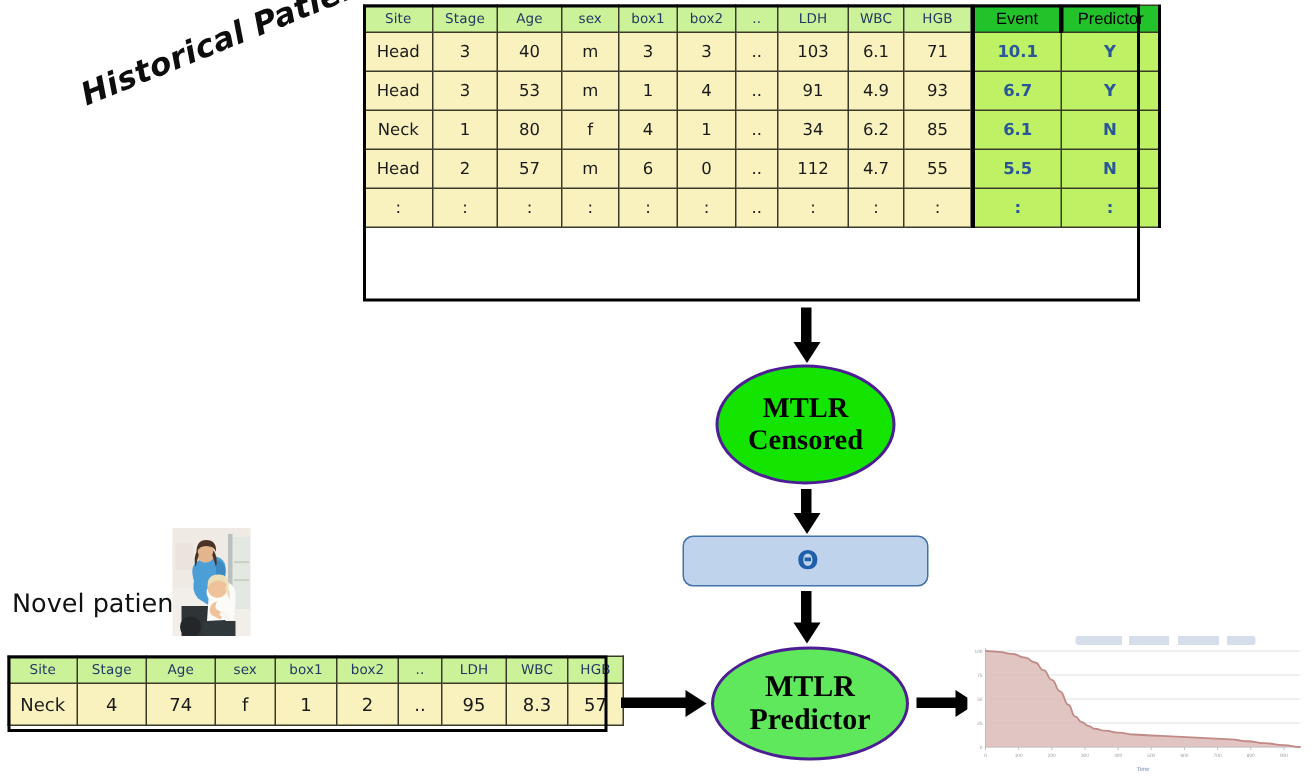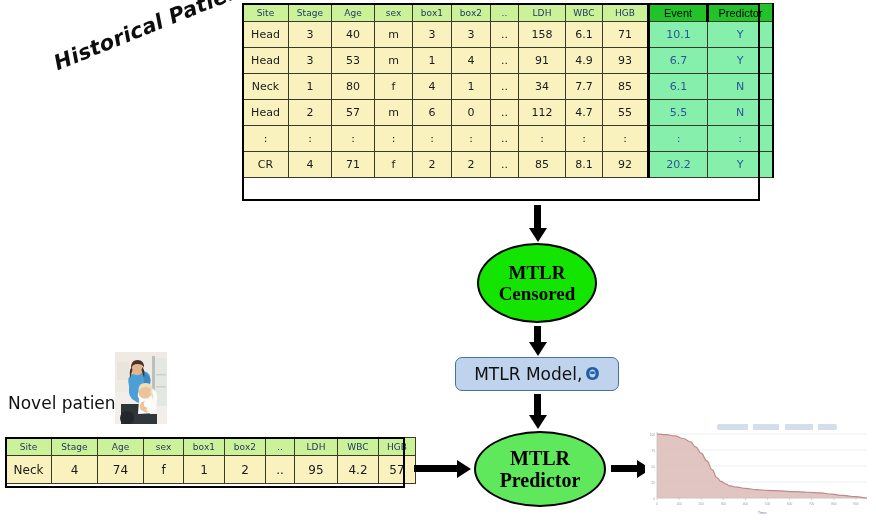--- a/index.html
+++ b/index.html
@@ -43,23 +43,23 @@
     font-family: "Liberation Sans", sans-serif;
     letter-spacing: 0;
   }
   .data-table td {
     background: #f9f2bf;
     color: #1a1a1a;
     font-size: 11px;
     height: 25px;
   }
   .data-table td.ev {
-    background: #86efac;
+    background: #bef264;
     color: #2b5699;
-    font-weight: normal;
+    font-weight: bold;
   }
   
   .frame-outer {
     position: absolute;
     border: 2px solid #000000;
     box-sizing: border-box;
     pointer-events: none;
   }
   
   .data-table td.sep-left, .data-table th.sep-left {
@@ -127,21 +127,21 @@
     left: 115px; top: 352px;
     width: 52px; height: 72px;
     overflow: hidden;
     background: #f0ece6;
   }
   #patient-photo svg { display:block; }
 
   
   .ellipse {
     position: absolute;
-    border: 2px solid #000000;
+    border: 2px solid #4c1d95;
     border-radius: 50%;
     display: flex;
     flex-direction: column;
     align-items: center;
     justify-content: center;
     font-family: "Liberation Serif", serif;
     font-weight: bold;
     color: #000000;
     box-sizing: border-box;
     line-height: 1.12;
@@ -264,21 +264,21 @@
   </thead>
   <tbody id="hist-body">
       <tr>
         <td>Head</td>
         <td>3</td>
         <td>40</td>
         <td>m</td>
         <td>3</td>
         <td>3</td>
         <td>..</td>
-        <td>158</td>
+        <td>103</td>
         <td>6.1</td>
         <td>71</td>
         <td class="ev sep-left">10.1</td>
         <td class="ev sep-right">Y</td>
       </tr>
       <tr>
         <td>Head</td>
         <td>3</td>
         <td>53</td>
         <td>m</td>
@@ -293,21 +293,21 @@
       </tr>
       <tr>
         <td>Neck</td>
         <td>1</td>
         <td>80</td>
         <td>f</td>
         <td>4</td>
         <td>1</td>
         <td>..</td>
         <td>34</td>
-        <td>7.7</td>
+        <td>6.2</td>
         <td>85</td>
         <td class="ev sep-left">6.1</td>
         <td class="ev sep-right">N</td>
       </tr>
       <tr>
         <td>Head</td>
         <td>2</td>
         <td>57</td>
         <td>m</td>
         <td>6</td>
@@ -326,49 +326,34 @@
         <td>:</td>
         <td>:</td>
         <td>:</td>
         <td>..</td>
         <td>:</td>
         <td>:</td>
         <td>:</td>
         <td class="ev sep-left">:</td>
         <td class="ev sep-right">:</td>
       </tr>
-      <tr>
-        <td>CR</td>
-        <td>4</td>
-        <td>71</td>
-        <td>f</td>
-        <td>2</td>
-        <td>2</td>
-        <td>..</td>
-        <td>85</td>
-        <td>8.1</td>
-        <td>92</td>
-        <td class="ev sep-left">20.2</td>
-        <td class="ev sep-right">Y</td>
-      </tr>
     </tbody>
 </table>
 <div class="frame-outer" style="left:242px; top:3px; width:518px; height:198px;"></div>
 
 <div class="arrow arrow-v" id="arrow-table-learner"></div>
 
 <div class="ellipse" id="learner-node">
   <span>MTLR</span>
   <span>Censored</span>
 </div>
 
 <div class="arrow arrow-v" id="arrow-learner-model"></div>
 
 <div id="model-box">
-  <span>MTLR Model,</span>
   <span class="theta">Θ</span>
 </div>
 
 <div class="arrow arrow-v" id="arrow-model-predictor"></div>
 
 <div class="ellipse" id="predictor-node">
   <span>MTLR</span>
   <span>Predictor</span>
 </div>
 
@@ -428,21 +413,21 @@
   <tbody id="novel-body">
       <tr>
         <td>Neck</td>
         <td>4</td>
         <td>74</td>
         <td>f</td>
         <td>1</td>
         <td>2</td>
         <td>..</td>
         <td>95</td>
-        <td>4.2</td>
+        <td>8.3</td>
         <td>57</td>
       </tr>
     </tbody>
 </table>
 <div class="frame-outer" style="left:5px; top:437px; width:400px; height:51px;"></div>
 
 <div class="arrow arrow-h" id="arrow-novel-predictor"></div>
 <div class="arrow arrow-h" id="arrow-predictor-chart"></div>
 
 <div id="survival-chart">

